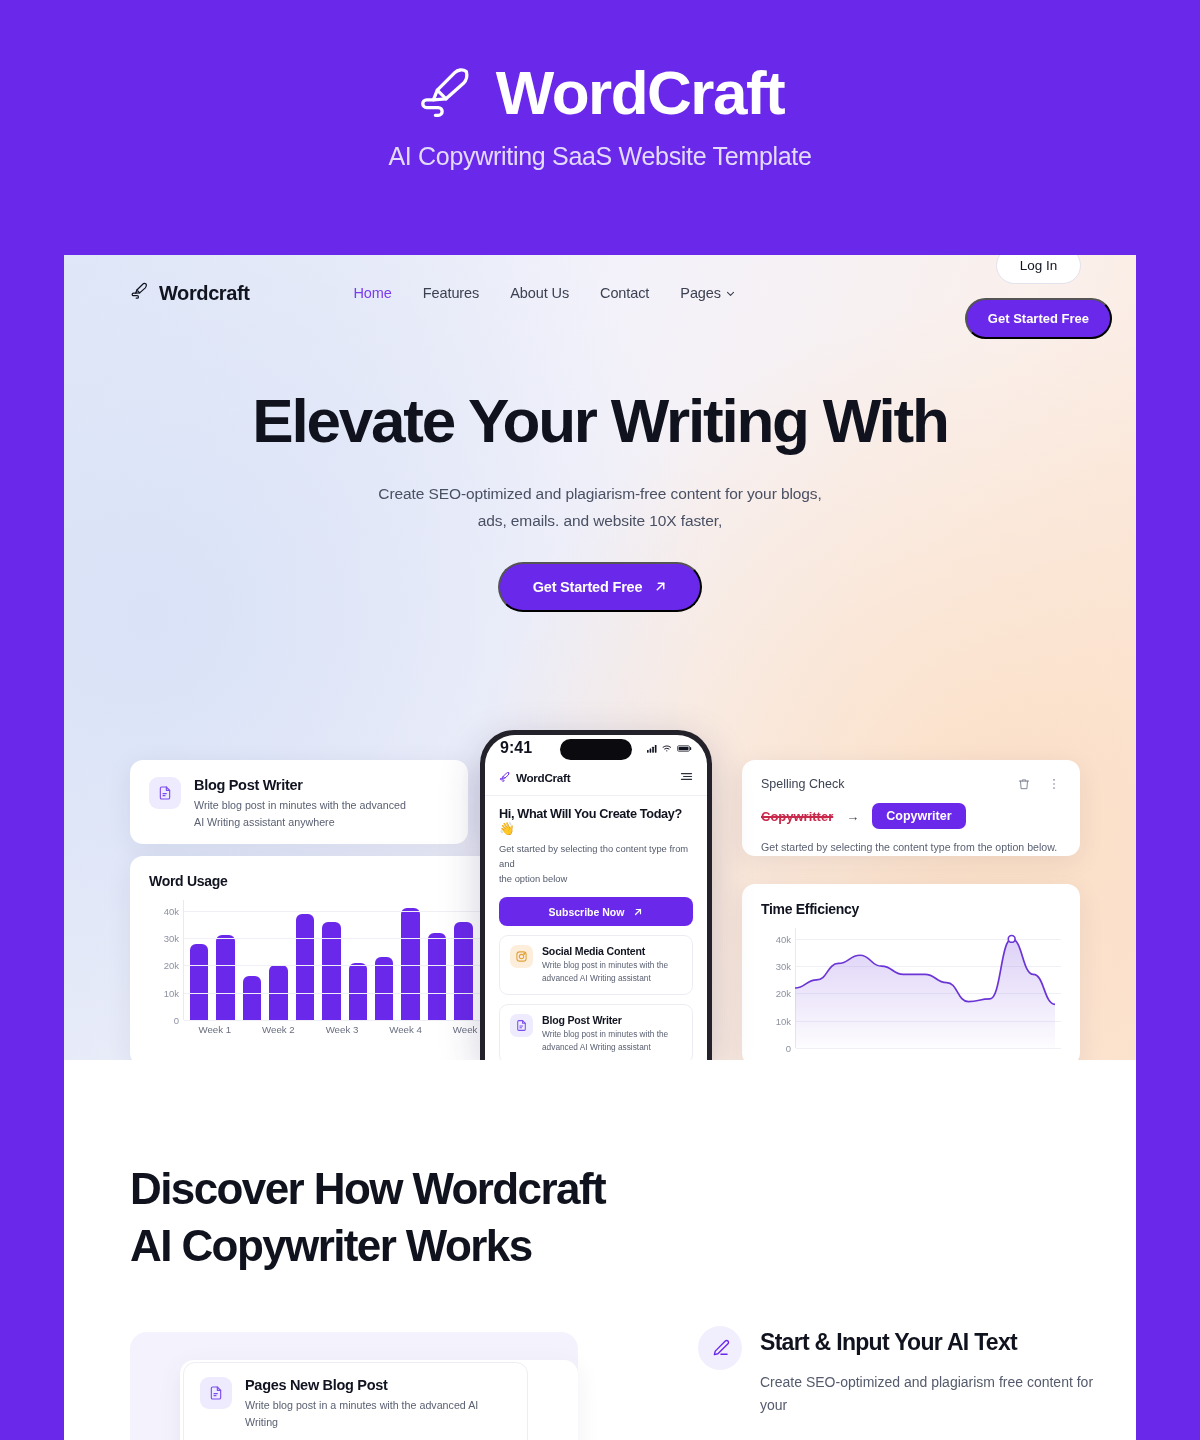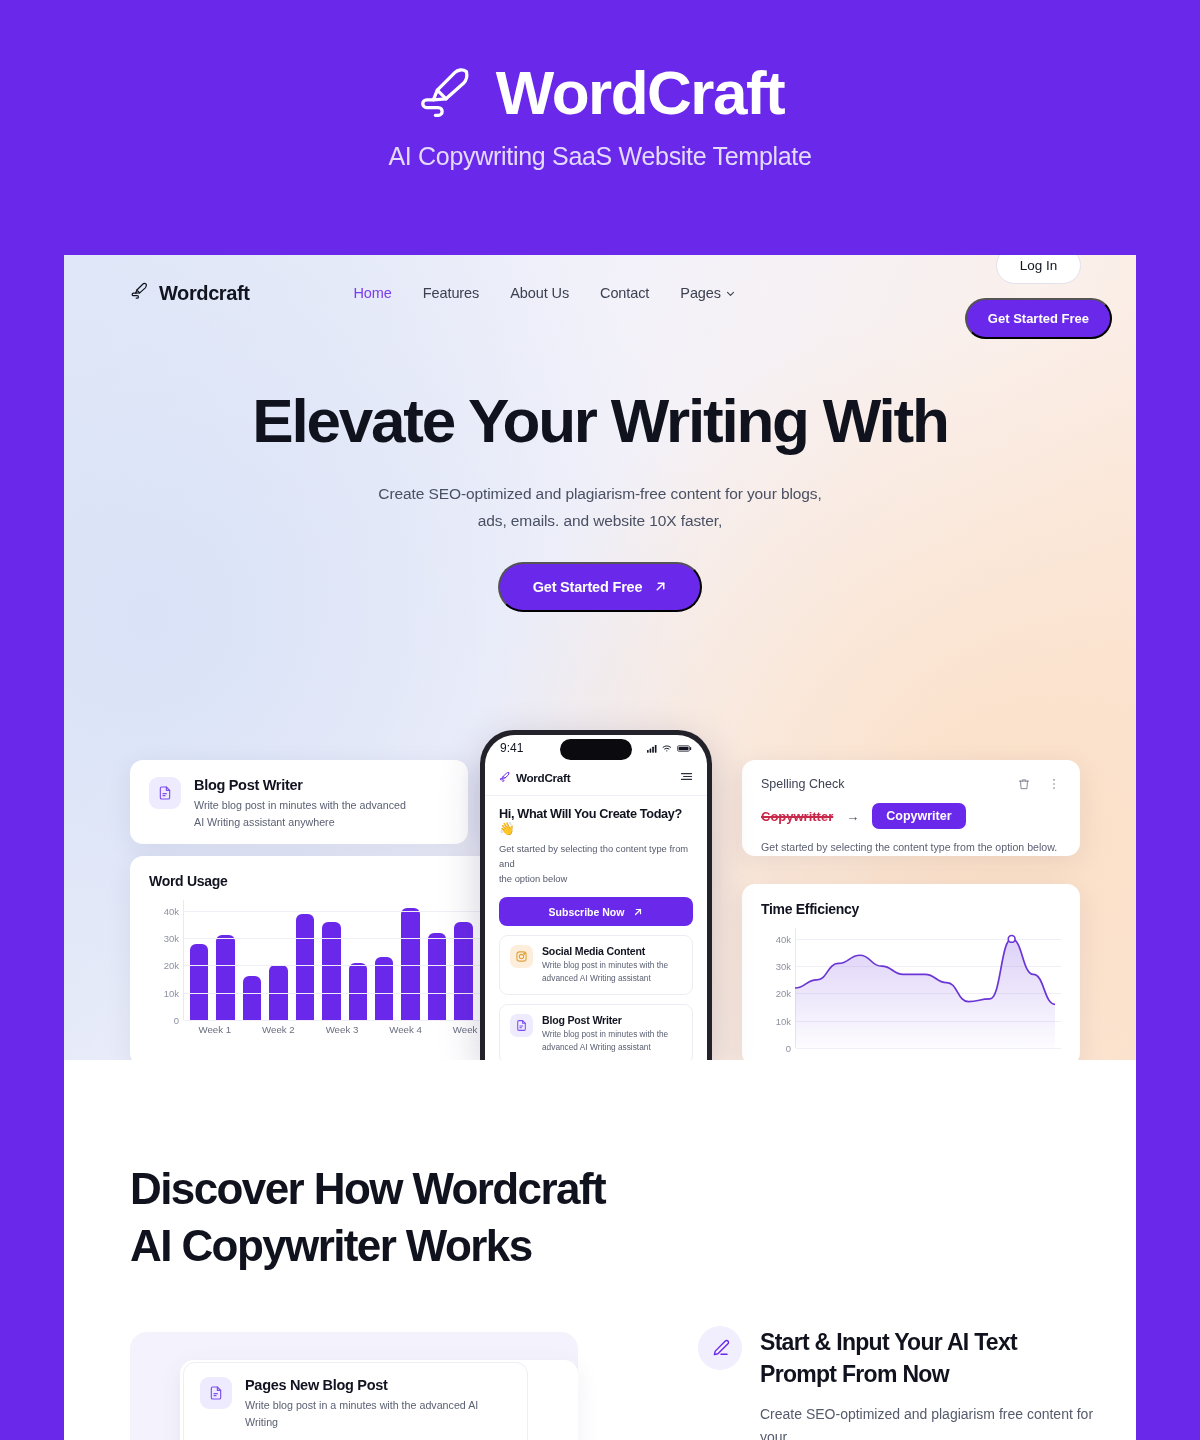--- a/index.html
+++ b/index.html
@@ -106,21 +106,21 @@
   .area-svg { position: absolute; left: 34px; right: 0; top: 0; height: 120px; }
 
   
   .phone { position: absolute; left: 416px; top: 475px; width: 232px; height: 330px;
            background: #23222A; border-radius: 34px 34px 0 0; padding: 5px 5px 0 5px;
            box-shadow: 0 12px 40px rgba(40,35,90,.22); z-index: 5; }
   .phone-screen { width: 222px; height: 325px; background: #FFFFFF;
                   border-radius: 30px 30px 0 0; overflow: hidden; position: relative; }
   .status-bar { height: 26px; display: flex; align-items: center;
                 padding: 0 15px; position: relative; }
-  .status-time { font-size: 12px; font-weight: 400; color: #111420; }
+  .status-time { font-size: 16px; font-weight: 700; color: #111420; }
   .notch { position: absolute; left: 50%; top: 4px; transform: translateX(-50%);
            width: 72px; height: 21px; background: #0B0B0F; border-radius: 14px; }
   .status-icons { margin-left: auto; display: flex; align-items: center; gap: 4px; }
   .phone-head { display: flex; align-items: center; padding: 7px 14px 9px 14px;
                 border-bottom: 1px solid #EFEEF4; }
   .phone-brand { display: flex; align-items: center; gap: 5px; }
   .phone-brand-text { font-size: 11.7px; font-weight: 700; color: #111420; letter-spacing: -0.3px; }
   .phone-menu { margin-left: auto; }
   .phone-body { padding: 11px 14px 0 14px; }
   .phone-h { font-size: 12.7px; font-weight: 700; color: #111420; letter-spacing: -0.35px; }
@@ -480,21 +480,20 @@
       <div class="feature-row">
         <span class="feature-icon">
           <svg viewBox="0 0 24 24" width="21" height="21" fill="none" stroke="#6A28EA" stroke-width="1.6" stroke-linecap="round" stroke-linejoin="round">
               <path d="M17.5 3.5a2.1 2.1 0 0 1 3 3L9 18l-4 1 1-4z"></path>
               <path d="M12.5 18.5h7"></path>
             </svg>
         </span>
         <div>
           <div class="feature-h3">
             <div>Start &amp; Input Your AI Text</div>
-            <div>Prompt From Now</div>
           </div>
           <div class="feature-p">
             <div>Create SEO-optimized and plagiarism free content for your</div>
 
           </div>
         </div>
       </div>
     </div>
   </div>
 </div>

